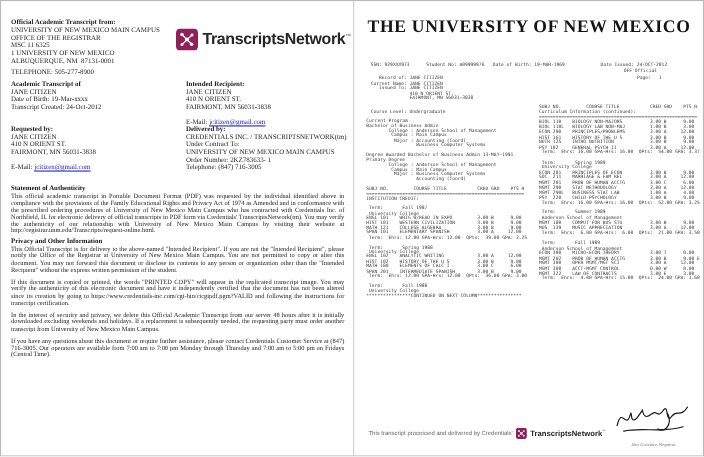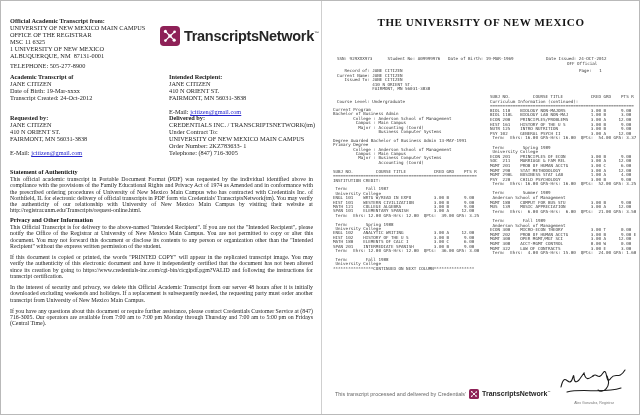--- a/index.html
+++ b/index.html
@@ -11,21 +11,21 @@
   .hblock{font-size:6.3px;line-height:7px;color:#1d1d1d;}
   .hblock .ttl{font-weight:bold;}
   .email{color:#2323cc;text-decoration:underline;cursor:pointer;}
   .para{font-size:5.85px;line-height:6.25px;color:#1d1d1d;text-align:justify;}
   .para-h{font-size:6.2px;font-weight:bold;color:#111;margin-bottom:1px;}
   .logo-wrap{display:flex;align-items:center;gap:4px;}
   .logo-word{font-family:"Liberation Sans",sans-serif;font-weight:bold;font-size:14.5px;letter-spacing:-0.3px;color:#262626;}
   .logo-word sup{font-size:5px;color:#555;}
   
   #divider{left:320px;top:0;width:1px;height:415px;background:#cfcfcf;}
-  .uni-title{left:322px;top:15px;width:316px;text-align:center;font-size:11px;font-weight:600;letter-spacing:0.6px;color:#141414;}
+  .uni-title{left:322px;top:15px;width:316px;text-align:center;font-size:16px;font-weight:600;letter-spacing:0.6px;color:#141414;}
   .tinymono{font-size:4.2px;line-height:4.6px;}
   .colmono{font-size:4.2px;}
   .footer-credit{display:flex;align-items:center;gap:3px;}
   .footer-txt{font-family:"Liberation Sans",sans-serif;font-size:5.4px;color:#666;}
   .footer-word{font-family:"Liberation Sans",sans-serif;font-weight:bold;font-size:7px;color:#262626;}
   .footer-word sup{font-size:3px;color:#555;}
   .sig-caption{font-family:"Liberation Sans",sans-serif;font-size:3.6px;color:#777;text-align:center;}
 </style>
 </head>
 <body>

